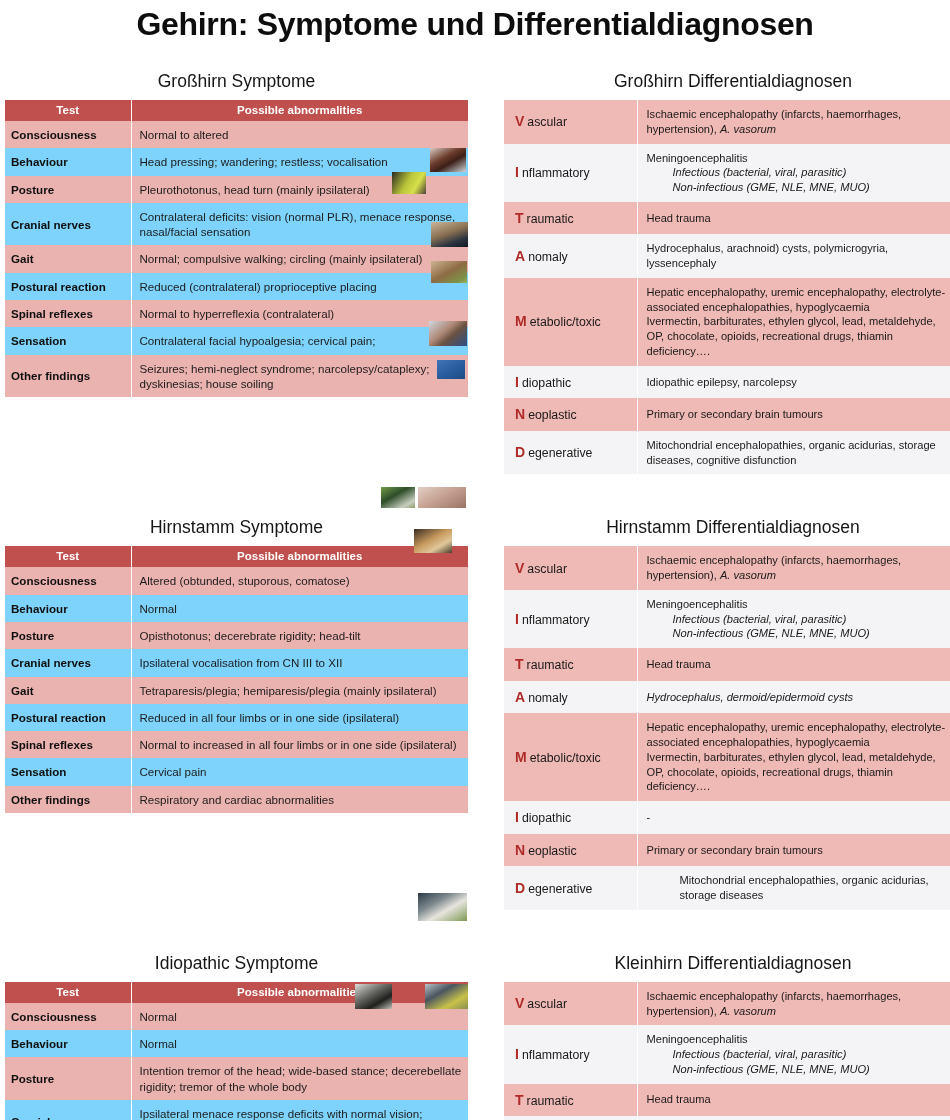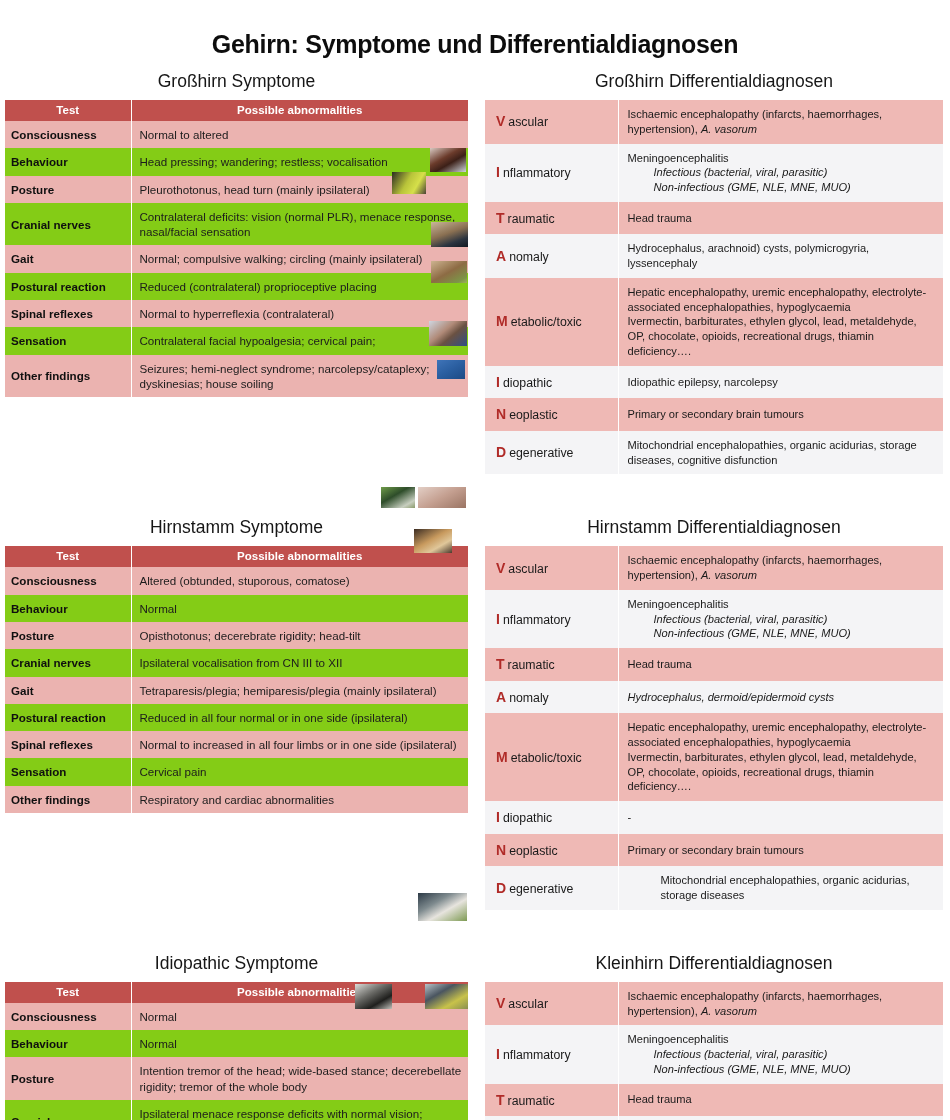--- a/index.html
+++ b/index.html
@@ -9,34 +9,34 @@
     height: 1120px;
     background: #ffffff;
     font-family: "Liberation Sans", sans-serif;
     color: #1a1a1a;
     overflow: hidden;
     position: relative;
   }
 
   .page-title {
     text-align: center;
-    font-size: 25px;
+    font-size: 32px;
     font-weight: bold;
     color: #0d0d0d;
     letter-spacing: -0.3px;
-    padding-top: 20px;
+    padding-top: 0;
     height: 54px;
     line-height: 48px;
   }
 
   
   .section {
     position: relative;
     display: flex;
-    gap: 17px;
+    gap: 36px;
     padding: 0 5px;
   }
   .col-left  { width: 463px; flex: 0 0 463px; }
   .col-right { width: 458px; flex: 0 0 458px; }
 
   .sub-title {
     text-align: center;
     font-size: 17.5px;
     font-weight: normal;
     color: #161616;
@@ -74,21 +74,21 @@
 
   .sym-table td.test {
     font-weight: bold;
     width: 126px;
     color: #0f0f0f;
     padding-left: 6px;
   }
   .sym-table td.val { color: #1c1c1c; }
 
   .sym-table tr.odd  td { background: #EBB3B0; }
-  .sym-table tr.even td { background: #84cc16; }
+  .sym-table tr.even td { background: #7dd3fc; }
 
   
   .dd-table td {
     font-size: 11.1px;
     vertical-align: middle;
     line-height: 1.33;
     padding: 7px 8px 7px 9px;
     border-right: 1px solid #ffffff;
   }
   .dd-table td:last-child { border-right: none; }
@@ -260,21 +260,21 @@
             <tr class="even">
               <td class="test">Cranial nerves</td>
               <td class="val">Ipsilateral vocalisation from CN III to XII</td>
             </tr>
             <tr class="odd">
               <td class="test">Gait</td>
               <td class="val">Tetraparesis/plegia; hemiparesis/plegia (mainly ipsilateral)</td>
             </tr>
             <tr class="even">
               <td class="test">Postural reaction</td>
-              <td class="val">Reduced in all four normal or in one side (ipsilateral)</td>
+              <td class="val">Reduced in all four limbs or in one side (ipsilateral)</td>
             </tr>
             <tr class="odd">
               <td class="test">Spinal reflexes</td>
               <td class="val">Normal to increased in all four limbs or in one side (ipsilateral)</td>
             </tr>
             <tr class="even">
               <td class="test">Sensation</td>
               <td class="val">Cervical pain</td>
             </tr>
             <tr class="odd">

